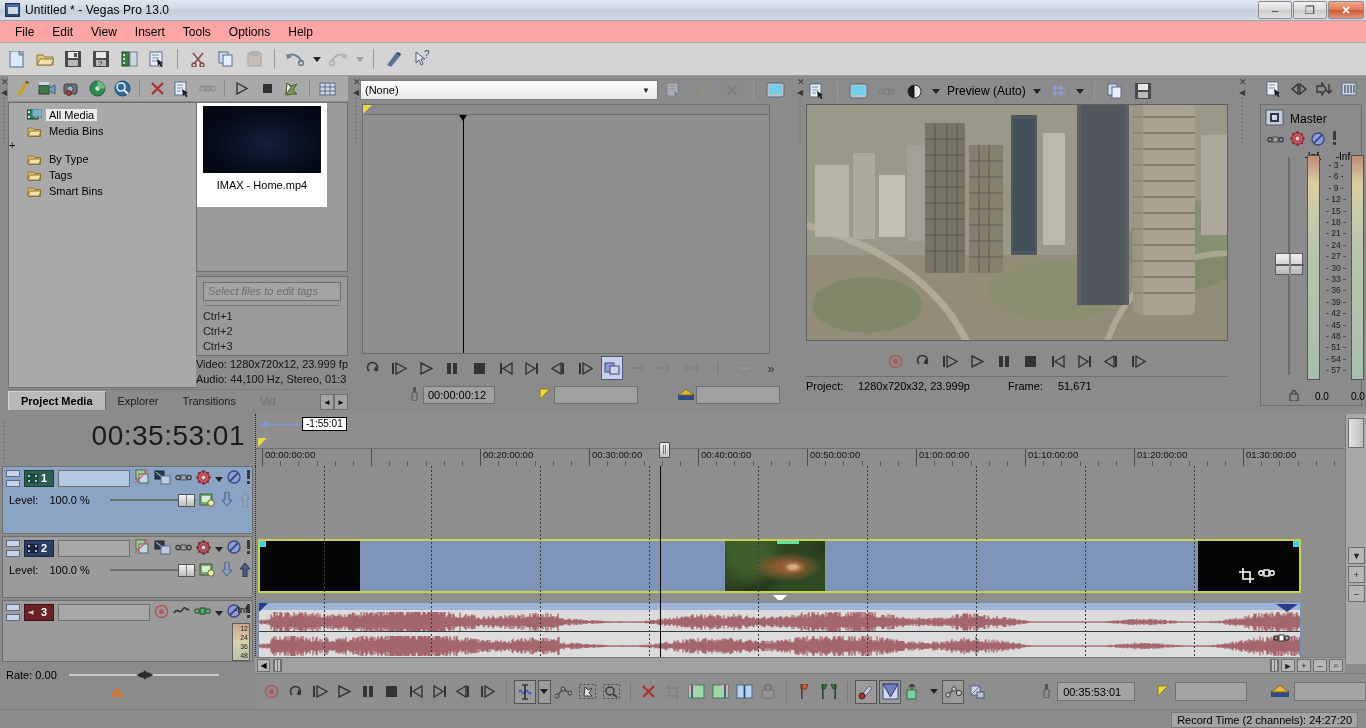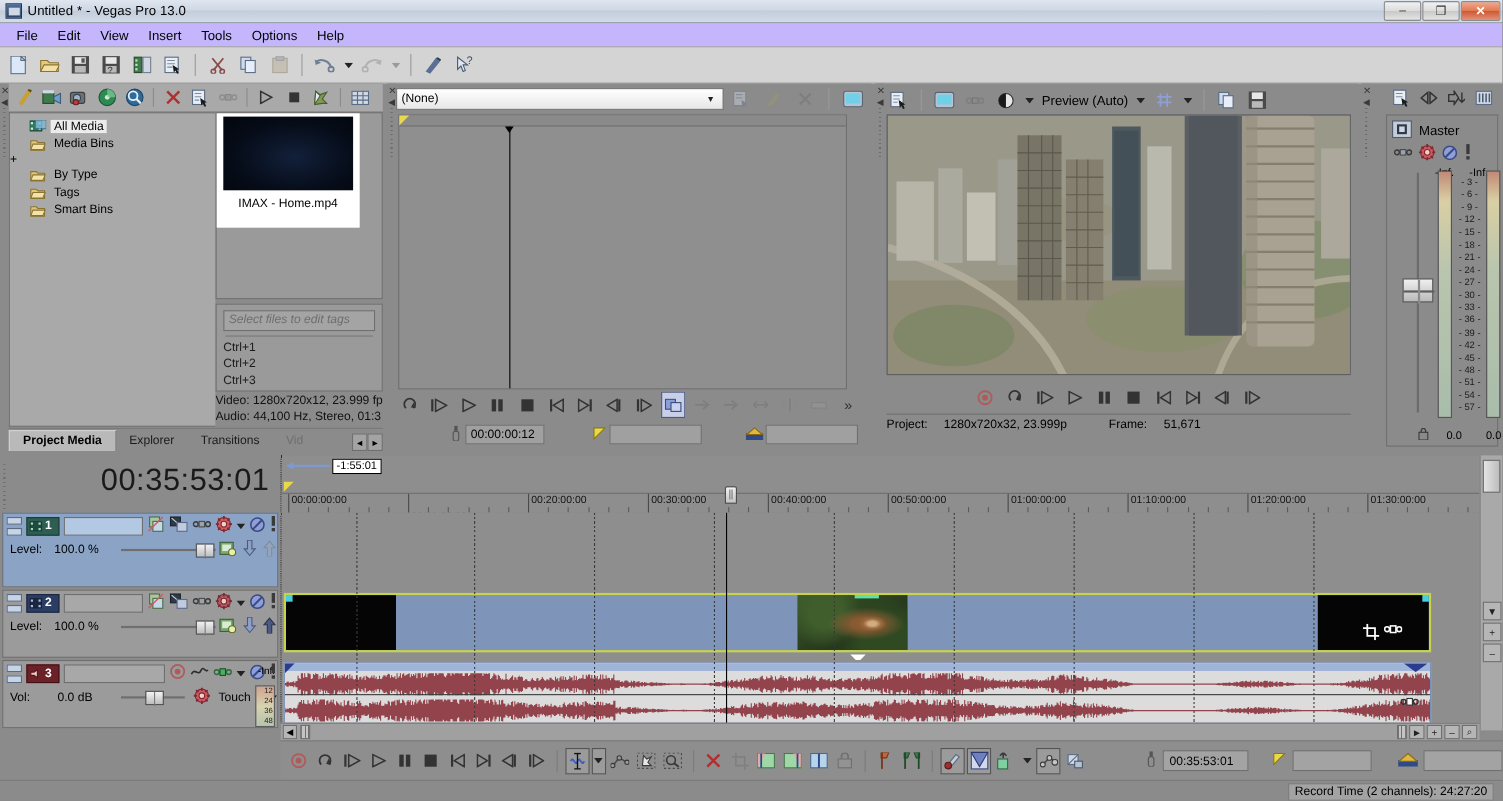--- a/index.html
+++ b/index.html
@@ -33,21 +33,21 @@
     display:flex;align-items:center;justify-content:center;font-size:11px;color:#333;
   }
   .wbtn.close{
     background:linear-gradient(to bottom,#f2a98e 0%,#e07a53 48%,#cc5a34 52%,#e3907a 100%);
     color:#fff; font-weight:bold; width:36px;
   }
 
   
   .menubar{
     position:absolute; left:0; top:21px; width:1366px; height:22px;
-    background:#c4b5fd; border-bottom:1px solid #a9a9a9;
+    background:#fca5a5; border-bottom:1px solid #a9a9a9;
     display:flex; align-items:center; padding-left:6px; gap:0px;
   }
   .menubar .mi{ padding:2px 9px; font-size:12px; color:#000; }
 
   
   .maintoolbar{
     position:absolute; left:0; top:43px; width:1366px; height:33px;
     background:#d4d4d4; border-bottom:1px solid #9d9d9d;
     display:flex; align-items:center; padding-left:4px; gap:2px;
   }
@@ -1404,41 +1404,20 @@
             </svg>
         </span>
         <span>
           <svg width="7" height="15">
               <rect x="2" y="0" width="3" height="9" fill="#3a3a3a"></rect>
               <rect x="2" y="11" width="3" height="3" fill="#3a3a3a"></rect>
             </svg>
         </span>
         <span class="inf-lbl">-Inf.</span>
       </div>
-      <div class="row2">
-        <span style="width:44px;">Vol:</span>
-        <span style="width:60px;">0.0 dB</span>
-        <span class="slider" style="width:58px;">
-          <span class="trk" style="width:58px;"></span>
-            <span class="knb" style="left:22px;"></span>
-        </span>
-        <span style="margin-left:10px;">
-          <svg width="15" height="15">
-              <circle cx="7.5" cy="7.5" r="6" fill="#d05a63" stroke="#7c2930"></circle>
-              <circle cx="7.5" cy="7.5" r="2.6" fill="#f1d0c9" stroke="#7c2930"></circle>
-              <g stroke="#7c2930" stroke-width="1.6">
-                <path d="M7.5 0v3M7.5 12v3M0 7.5h3M12 7.5h3M2.3 2.3l2 2M10.7 10.7l2 2M12.7 2.3l-2 2M4.3 10.7l-2 2"></path>
-              </g>
-            </svg>
-        </span>
-        <span style="margin-left:4px;">Touch</span>
-        <span style="margin-left:12px;"><svg width="8" height="5">
-              <path d="M0 0 L8 0 L4 5 Z" fill="#222"></path>
-            </svg></span>
-      </div>
       <div class="vu-mini">
         <div>12</div>
         <div>24</div>
         <div>36</div>
         <div>48</div>
       </div>
     </div>
   </div>
 
   <div id="timeline">
@@ -1528,20 +1507,28 @@
     <div class="hsb-right-group">
       <div class="hsb-grip" style="margin:0;"></div>
       <div class="sqbtn" style="width:14px;height:13px;">►</div>
       <div class="sqbtn" style="width:14px;height:13px;">+</div>
       <div class="sqbtn" style="width:14px;height:13px;">–</div>
       <div class="sqbtn" style="width:14px;height:13px;">⌕</div>
     </div>
   </div>
 
   <div id="ratePanel">
+    <div class="rate-row">
+      <span>Rate: 0.00</span>
+      <span class="rate-track">
+        <span class="trk"></span>
+        <span class="knb">◂◆▸</span>
+      </span>
+      <span class="rate-tri"></span>
+    </div>
     <div class="complete">Complete: 00:00:42</div>
   </div>
 
   <div id="bottomBar">
     <div class="bbtn">
         <svg width="15" height="15">
           <circle cx="7.5" cy="7.5" r="6" fill="none" stroke="#b05a5a" stroke-width="1.6"></circle>
           <circle cx="7.5" cy="7.5" r="2.6" fill="#b05a5a"></circle>
         </svg>
       </div>

